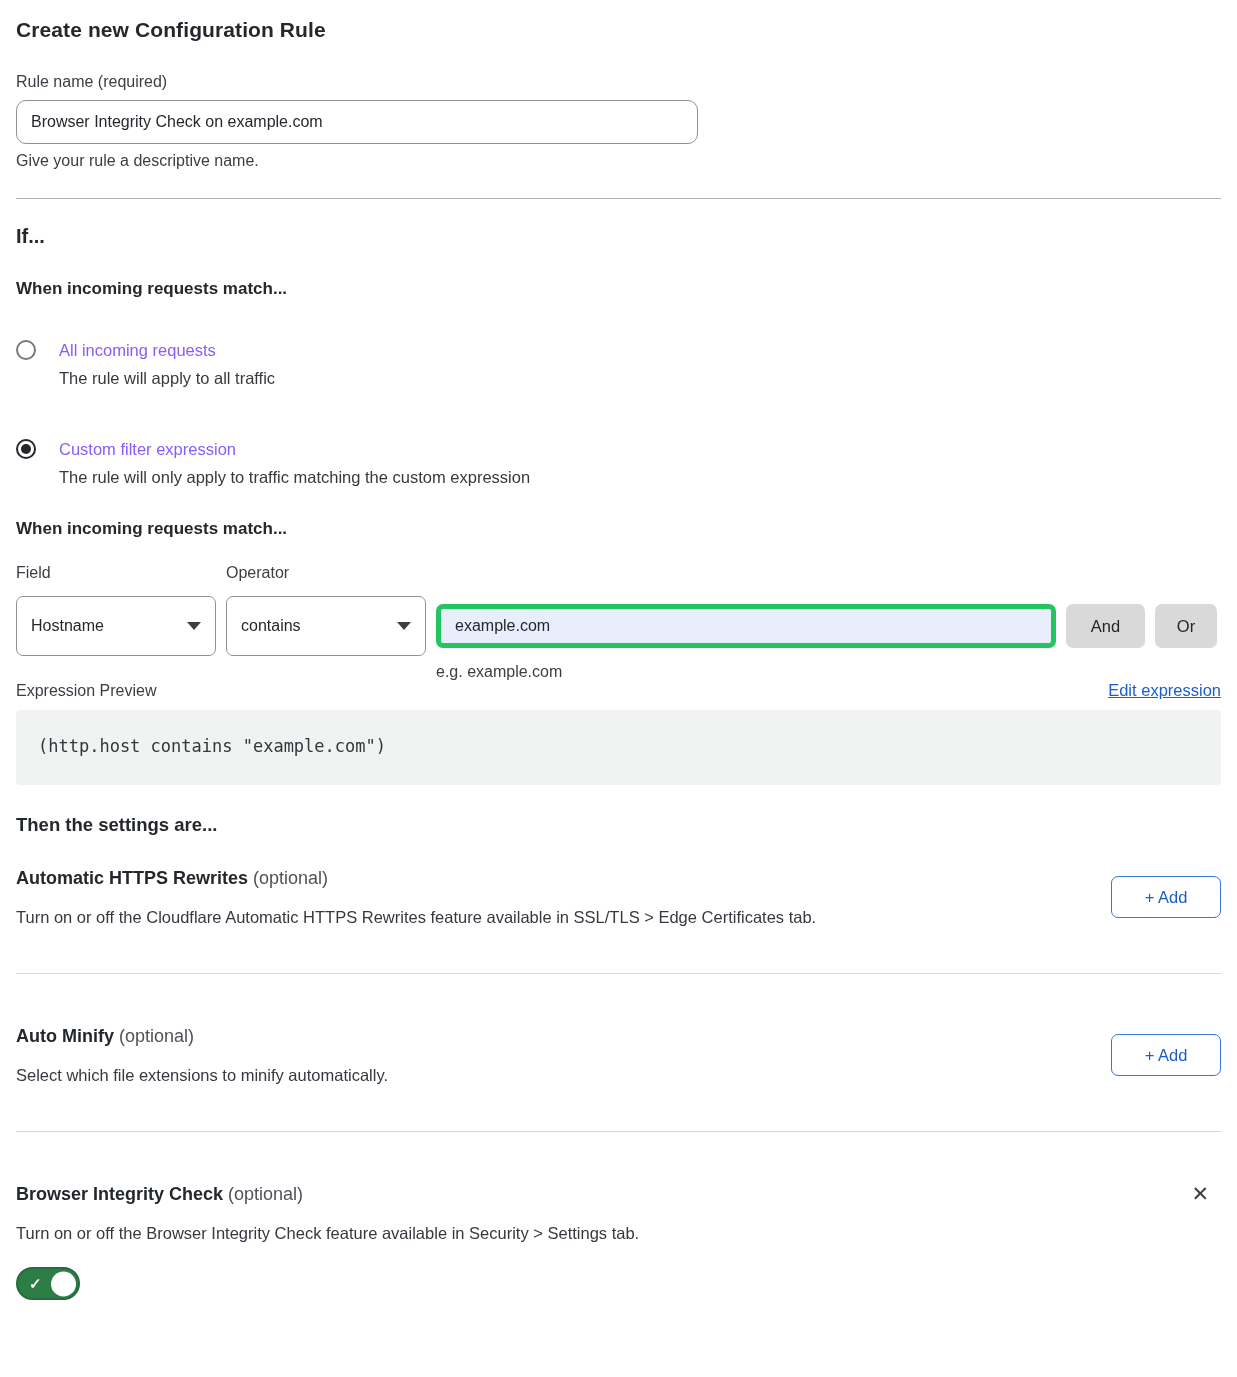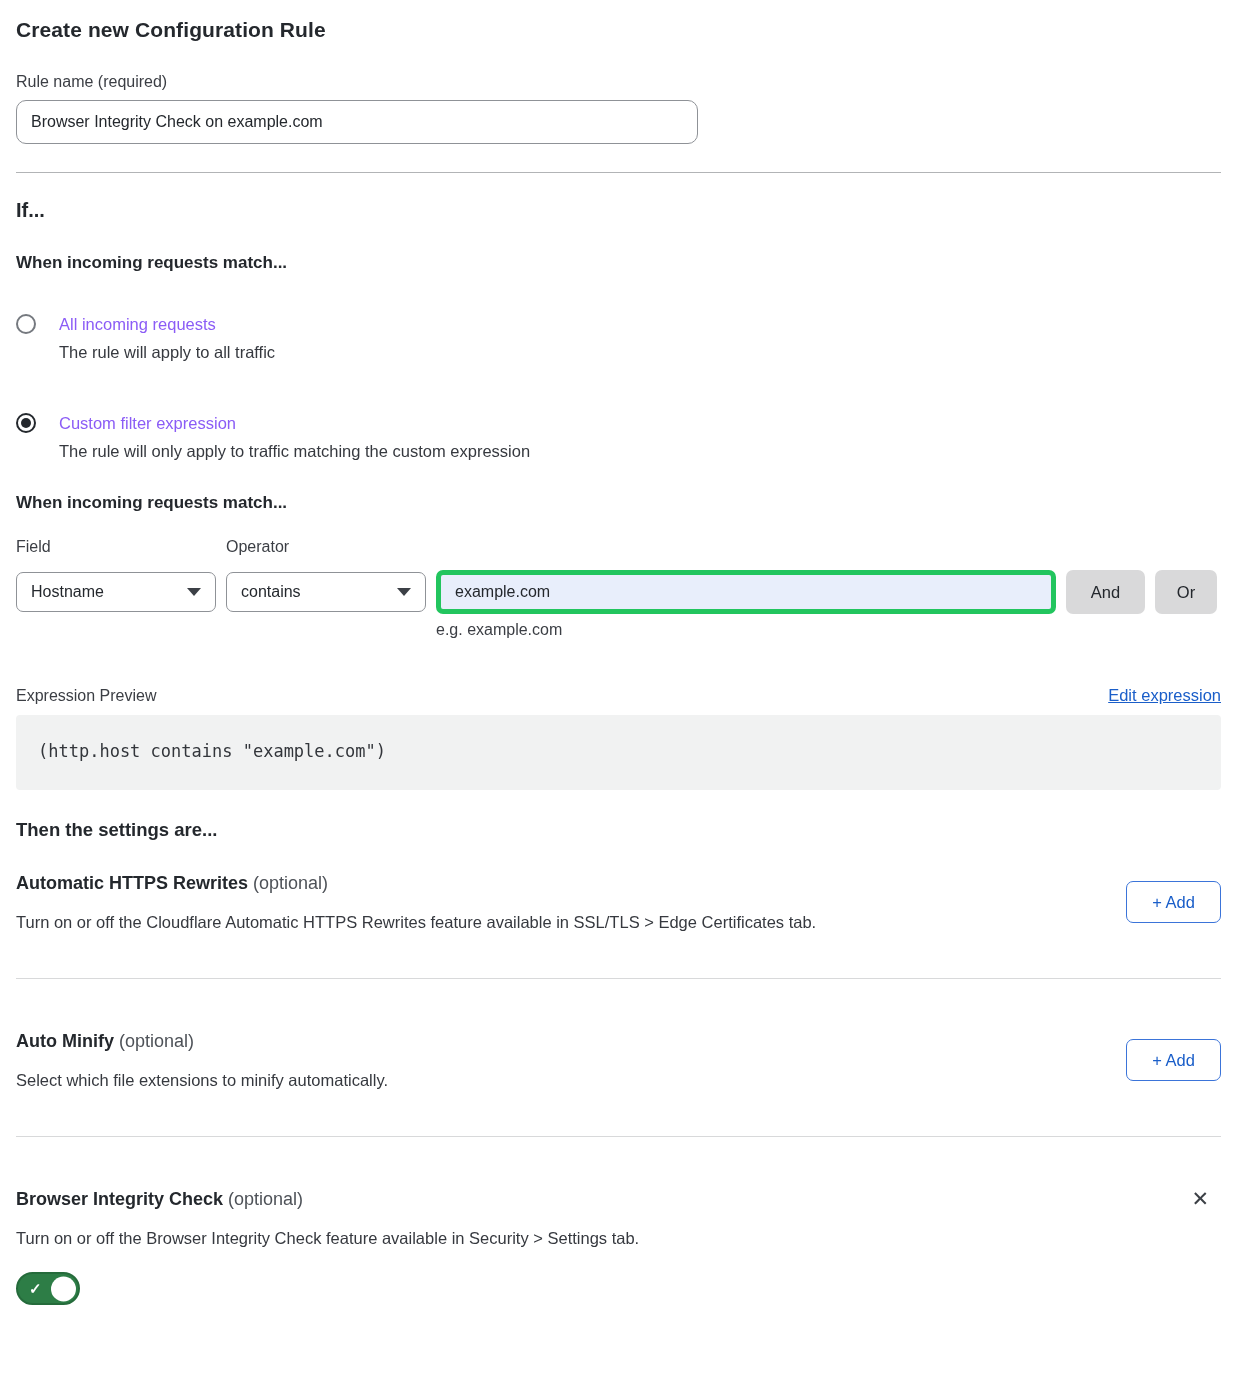--- a/index.html
+++ b/index.html
@@ -50,21 +50,21 @@
   .builder-grid {
     display:grid;
     grid-template-columns:200px 200px 620px 79px 62px;
     column-gap:10px;
     align-items:center;
   }
   .builder-labels { margin-top:25px; font-size:16px; color:#3b3e44; }
   .builder-inputs { margin-top:14px; }
 
   .select-box {
-    height:40px; border:1px solid #8f9297; border-radius:7px;
+    height:60px; border:1px solid #8f9297; border-radius:7px;
     background:#fff; display:flex; align-items:center; justify-content:space-between;
     padding:0 14px; font-size:16px; color:#24282d; cursor:pointer;
   }
   .caret-down {
     width:0; height:0;
     border-left:7px solid transparent; border-right:7px solid transparent;
     border-top:8px solid #3c4046;
   }
   .value-input {
     height:44px; width:100%;
@@ -72,21 +72,21 @@
     background:#e8eefb; padding:0 14px;
     font-size:16px; color:#24282d; font-family:inherit; outline:none;
   }
   .gray-btn {
     height:44px; border:none; border-radius:7px;
     background:#d9d9da; color:#24282d;
     font-size:16.5px; font-family:inherit; cursor:pointer;
   }
   .builder-help { margin-top:7px; font-size:16px; color:#3b3e44; }
 
-  .preview-row { margin-top:47px; display:flex; justify-content:space-between; align-items:baseline;text-align:center; }
+  .preview-row { display:flex; justify-content:space-between; align-items:baseline;text-align:center; }
   .preview-label { font-size:16px; color:#3b3e44; }
   .edit-link { font-size:16.5px; color:#1a5ec9; text-decoration:underline; cursor:pointer; }
 
   .code-block {
     margin-top:10px; background:#f1f2f2; border-radius:4px;
     padding:26px 22px; min-height:75px;
   }
   .code-text {
     font-family:"DejaVu Sans Mono", monospace;
     font-size:17px; color:#33363b; white-space:pre;
@@ -96,21 +96,21 @@
 
   .setting { display:flex; justify-content:space-between; align-items:flex-start; }
   .setting.one { margin-top:30px; }
   .setting.two { margin-top:50px; }
   .setting-title { font-size:18px; line-height:24px; }
   .setting-title .bold { font-weight:700; color:#24282d; }
   .setting-title .opt { font-weight:400; color:#4e5258; margin-left:5px; }
   .setting-desc { margin-top:16px; font-size:16.5px; color:#36393f; line-height:22px; }
   .add-btn {
     margin-top:10px; flex:none;
-    width:95px; height:42px;
+    width:110px; height:42px;
     background:#fff; border:1px solid #3b74d9; border-radius:7px;
     color:#1a5ec9; font-size:16.5px; font-family:inherit; cursor:pointer;
   }
 
   .active-setting { margin-top:50px; }
   .active-head { display:flex; justify-content:space-between; align-items:flex-start; padding-right:12px; }
   .close-btn {
     background:none; border:none; cursor:pointer;
     font-size:21px; line-height:24px; color:#3c4046; font-weight:400; padding:0;
     font-family:"DejaVu Sans", sans-serif;
@@ -132,20 +132,21 @@
 </style>
 </head>
 <body>
 
 <div class="container">
 
   <h1 class="page-title">Create new Configuration Rule</h1>
 
   <div class="field-label">Rule name (required)</div>
   <input class="text-input" type="text" value="Browser Integrity Check on example.com" style="">
+  <div class="help-text">Give your rule a descriptive name.</div>
 
   <hr class="divider-strong">
 
   <h2 class="if-heading">If...</h2>
   <h3 class="sub-heading">When incoming requests match...</h3>
 
   <div class="radio-row first">
     <span class="radio-circle"></span>
     <div>
       <div class="radio-label">All incoming requests</div>

